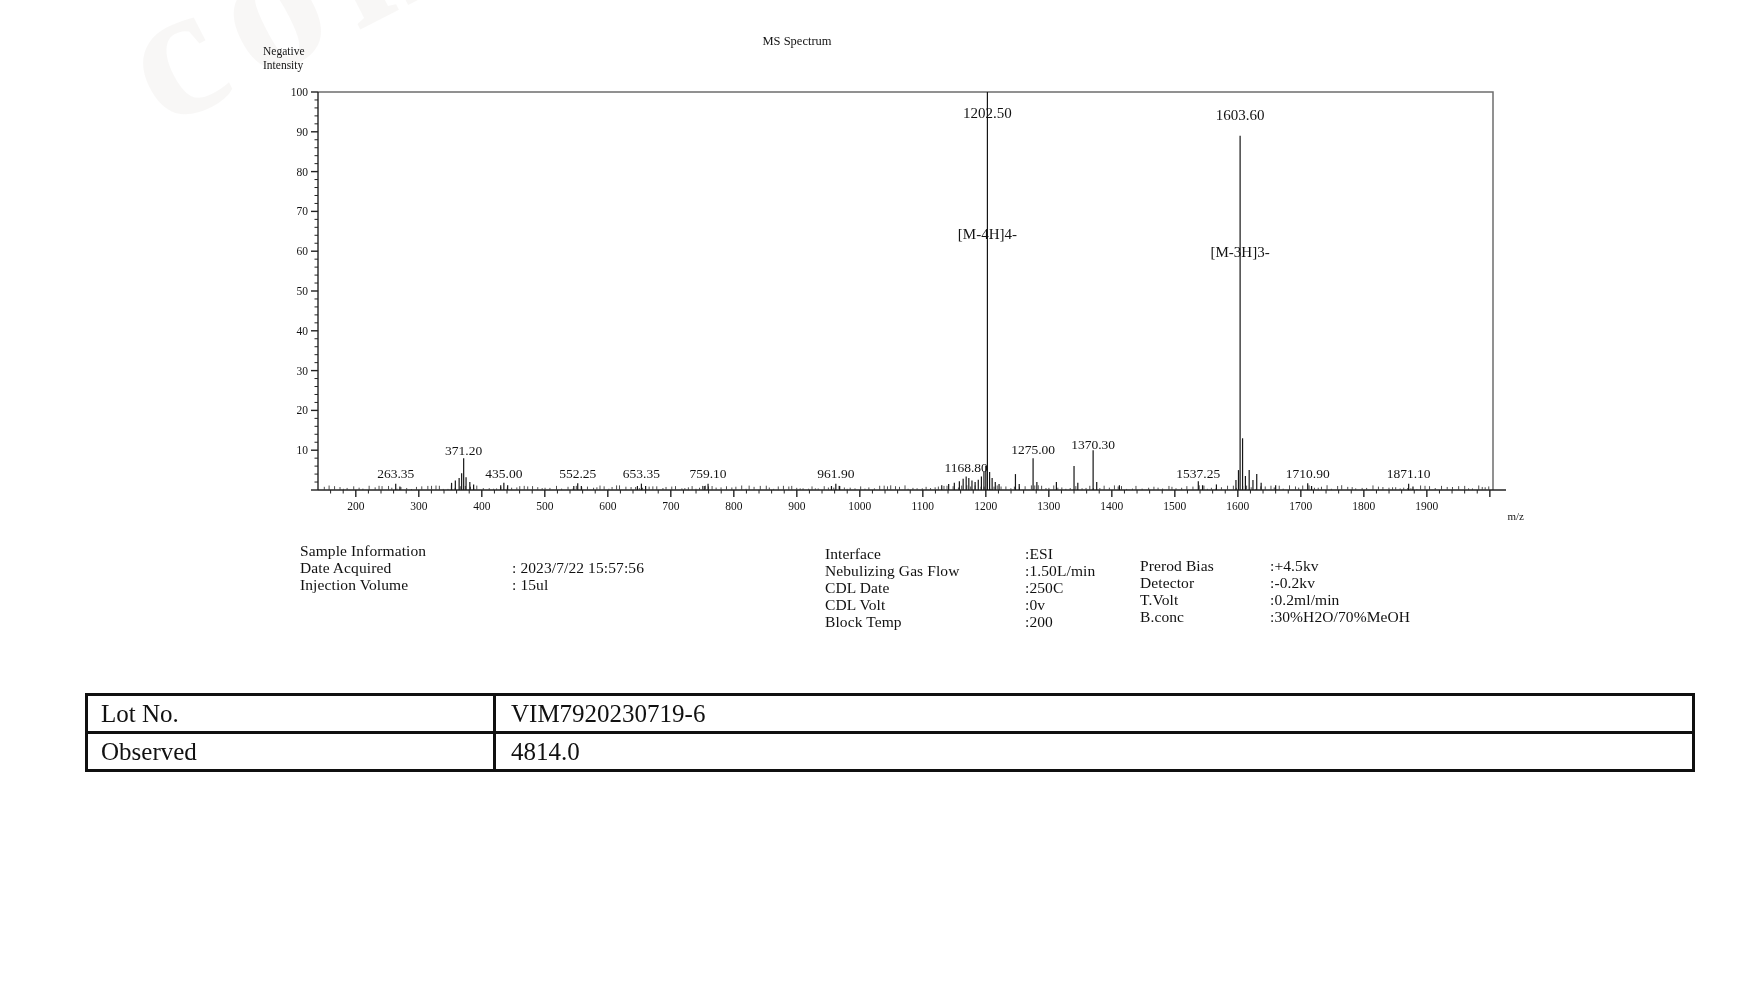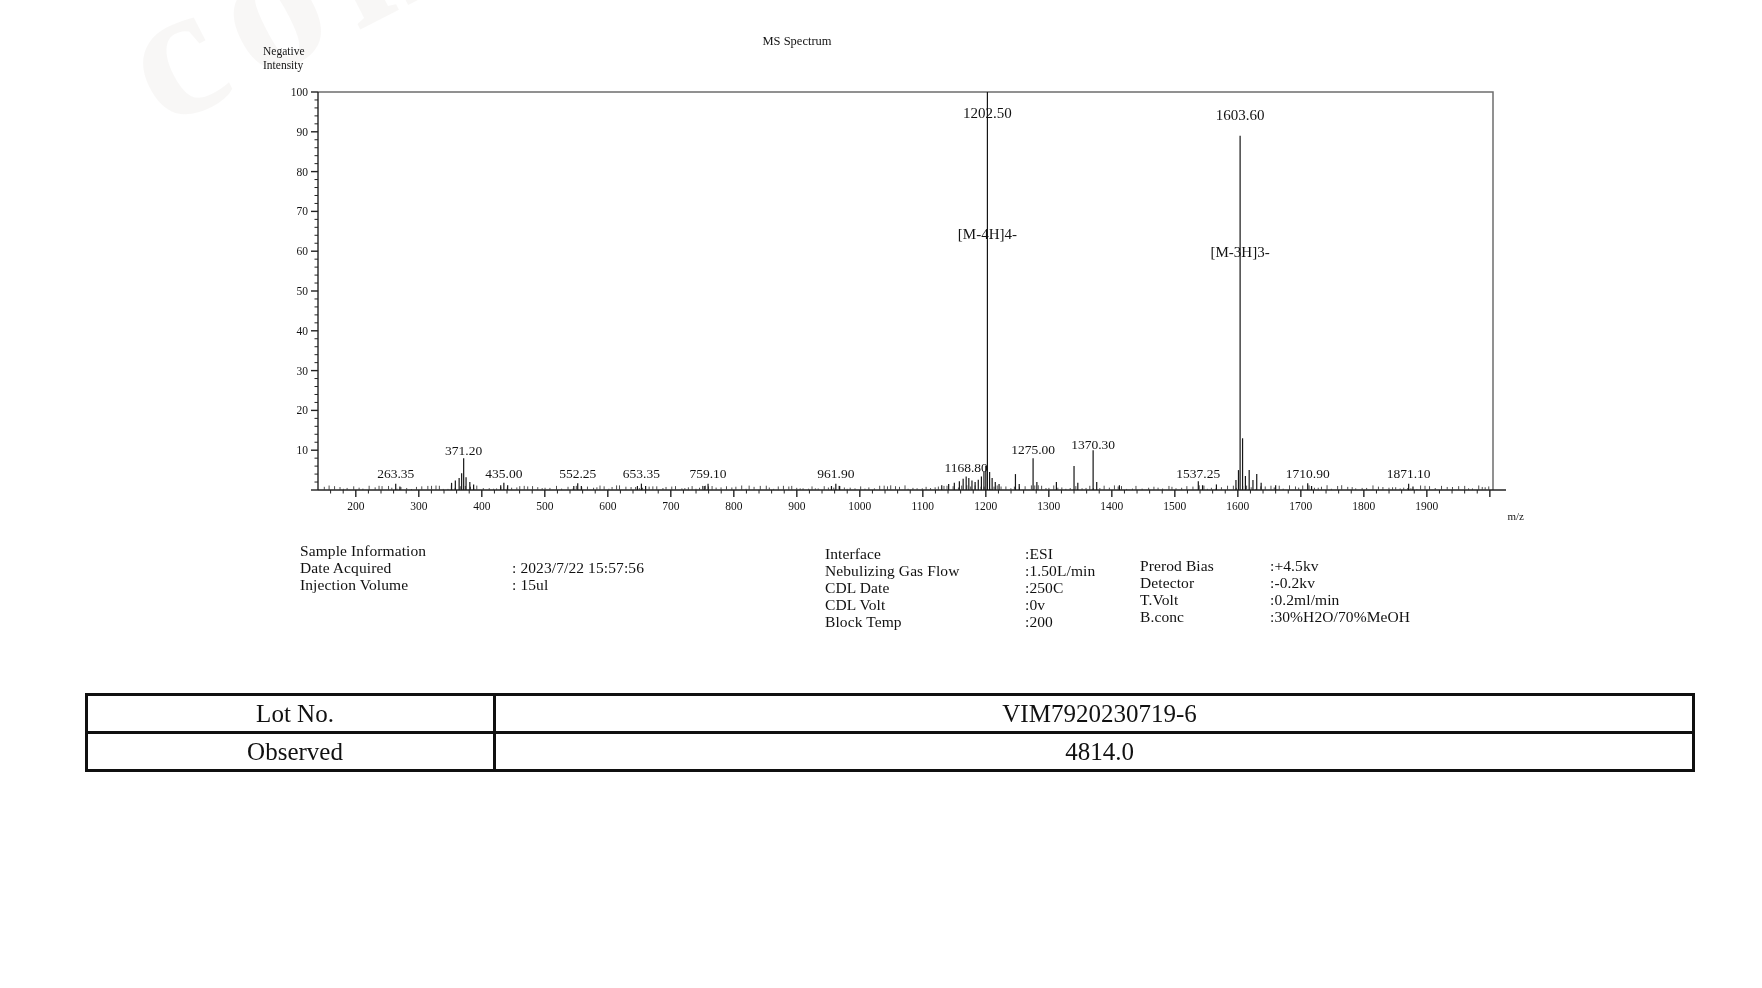--- a/index.html
+++ b/index.html
@@ -18,21 +18,21 @@
   .info-block{position:absolute;font-size:15.5px;line-height:17px;letter-spacing:0.1px;}
   .info-row{display:flex;}
   .ilabel{display:inline-block;flex:0 0 auto;}
   .ival{white-space:pre;}
   .b0{left:300px;top:542px;}  .b0 .ilabel{width:212px;}
   .b1{left:785px;top:545px;}  .b1 .ilabel{width:200px;margin-left:40px;}
   .b2{left:1140px;top:545px;margin-top:12px;} .b2 .ilabel{width:130px;}
   
   .results{position:absolute;left:85px;top:693px;width:1610px;border-collapse:collapse;table-layout:fixed;}
   .results td{border:3px solid #101010;height:33px;font-size:25px;padding:1px 4px 1px 13px;
-              vertical-align:middle;white-space:nowrap;overflow:hidden;text-align:center;}
+              vertical-align:middle;white-space:nowrap;overflow:hidden;}
   .results col.c1{width:408px;}
   .results td.val{padding-left:15px;}
 </style>
 </head>
 <body>
 
 <div class="page">
 
   <div class="watermark">
     

